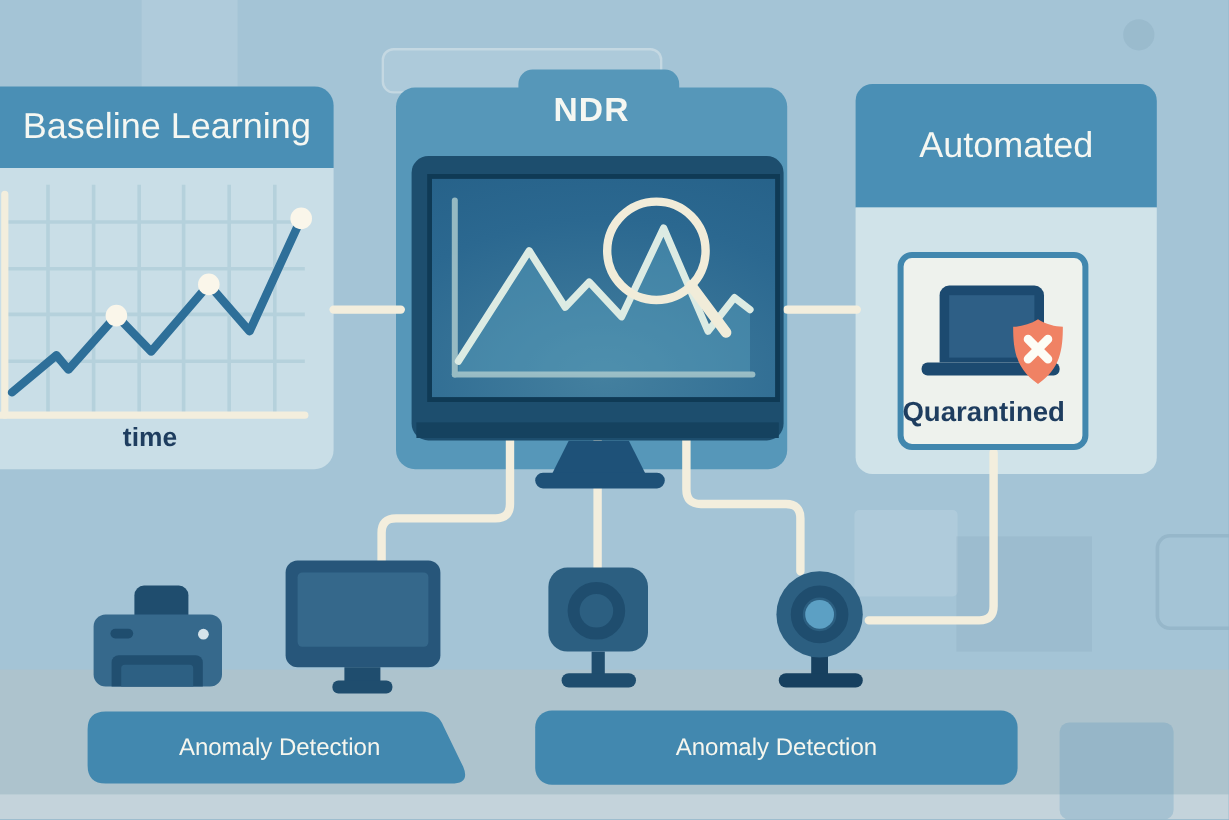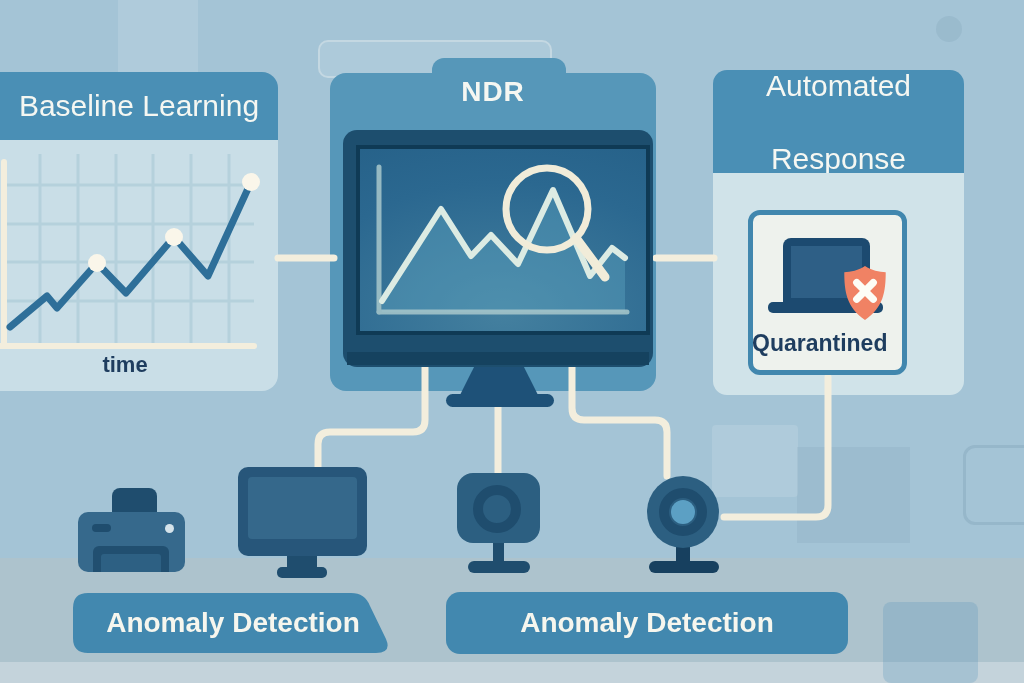--- a/index.html
+++ b/index.html
@@ -69,21 +69,21 @@
   .cam1-neck{left:493px;top:543px;width:11px;height:19px;background:#1f4d6e;}
   .cam1-base{left:468px;top:561px;width:62px;height:12px;background:#1f4d6e;border-radius:6px;}
 
   .cam2-body{left:647px;top:476px;width:72px;height:72px;background:#2c5f81;border-radius:50%;}
   .cam2-ring{left:659px;top:488px;width:48px;height:48px;border:10px solid #1f4d6e;border-radius:50%;box-sizing:border-box;}
   .cam2-pupil{left:671px;top:500px;width:24px;height:24px;background:#5ca0c4;border-radius:50%;}
   .cam2-neck{left:676px;top:546px;width:14px;height:17px;background:#17405f;}
   .cam2-base{left:649px;top:561px;width:70px;height:12px;background:#17405f;border-radius:6px;}
 
   
-  .pill-text{display:flex;align-items:center;justify-content:center;color:#f6f6ee;font-weight:700;font-size:28px;}
+  .pill-text{display:flex;align-items:center;justify-content:center;color:#f6f6ee;font-weight:400;font-size:20px;}
   .pill-right{left:446px;top:592px;width:402px;height:62px;background:#4288af;border-radius:14px;}
   .pill-left-shape{left:70px;top:590px;width:330px;height:70px;}
   .pill-left-text{left:70px;top:590px;width:326px;height:66px;}
 
   .z1{z-index:1}.z2{z-index:2}.z3{z-index:3}.z4{z-index:4}.z5{z-index:5}.z6{z-index:6}
 </style>
 </head>
 <body>
 
 <div class="stage">
@@ -128,21 +128,20 @@
     </svg>
   </div>
   <div class="abs time-label z1">time</div>
 
   <div class="abs ndr-tab z1"></div>
   <div class="abs ndr-panel z1"></div>
   <div class="abs ndr-title z2">NDR</div>
 
   <div class="abs panel-header auto-header z1">
     <span>Automated</span>
-    <span>Response</span>
   </div>
   <div class="abs auto-body z1"></div>
 
   <svg class="abs z2" width="1024" height="683" viewBox="0 0 1024 683" style="left:0;top:0">
     <g fill="none" stroke="#f3eedd" stroke-width="7" stroke-linecap="round">
       <path d="M278 258 H334"></path>
       <path d="M656 258 H714"></path>
       <path d="M425 362 V420 Q425 432 413 432 H330 Q318 432 318 444 V468"></path>
       <path d="M498 362 V475"></path>
       <path d="M572 362 V408 Q572 420 584 420 H655 Q667 420 667 432 V476"></path>

